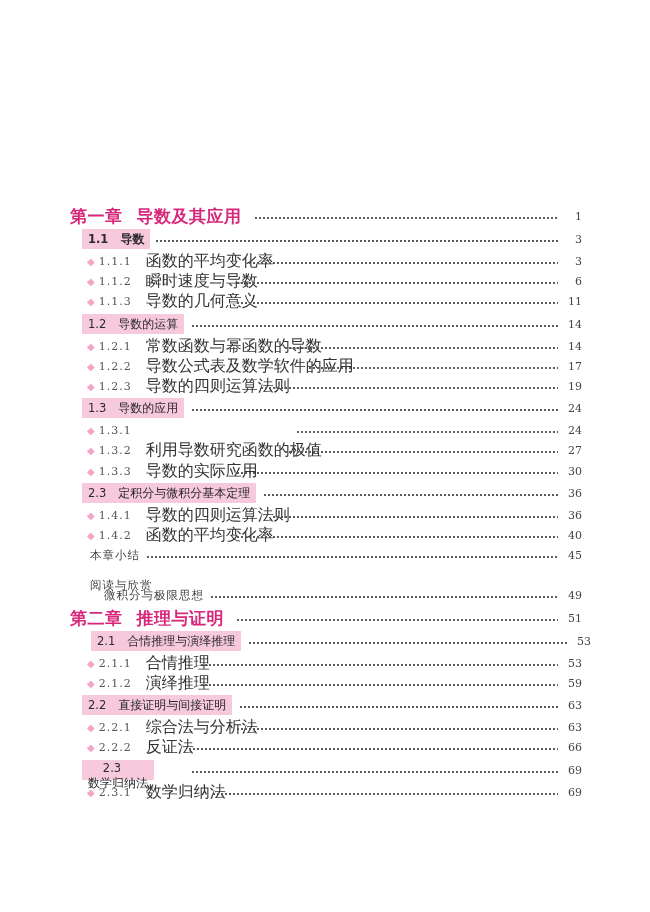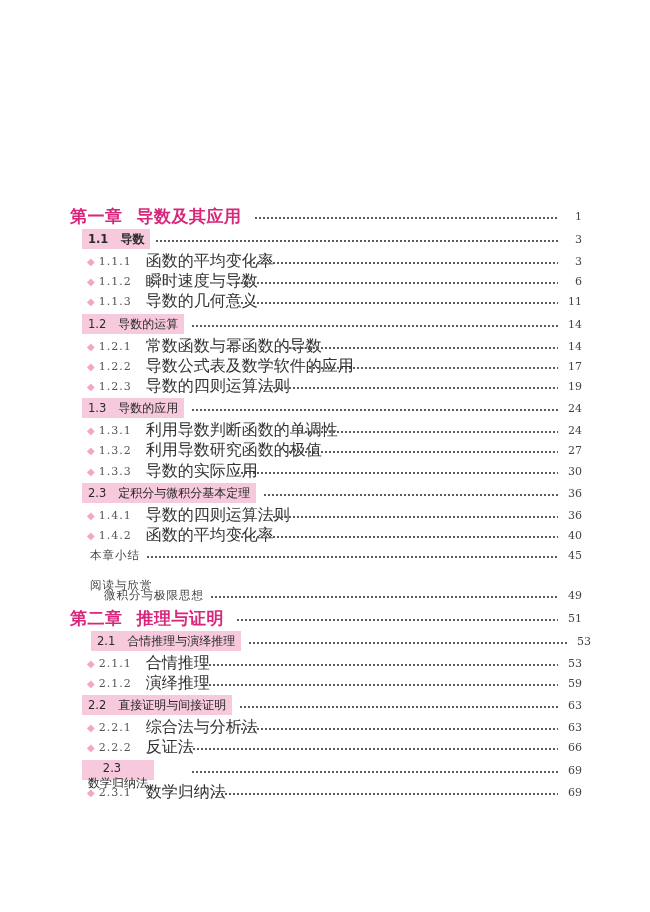--- a/index.html
+++ b/index.html
@@ -111,21 +111,20 @@
         <span class="snum">1.3</span>
         <span class="stitle">导数的应用</span>
       </div>
       <div class="dots" style="position: absolute; left: 191px; right: 92px; top: 11px; margin: 0px;"></div>
       <span class="page">24</span>
     </div>
     <div class="row sub" style="top: 420px;">
       <div class="label" style="position: absolute; left: 87px;">
         <span class="diamond">◆</span>
         <span class="subnum">1.3.1</span>
-        <span class="subtitle">利用导数判断函数的单调性</span>
       </div>
       <div class="dots" style="position: absolute; left: 296px; right: 92px; top: 11px; margin: 0px;"></div>
       <span class="page">24</span>
     </div>
     <div class="row sub" style="top: 440px;">
       <div class="label" style="position: absolute; left: 87px;">
         <span class="diamond">◆</span>
         <span class="subnum">1.3.2</span>
         <span class="subtitle">利用导数研究函数的极值</span>
       </div>

